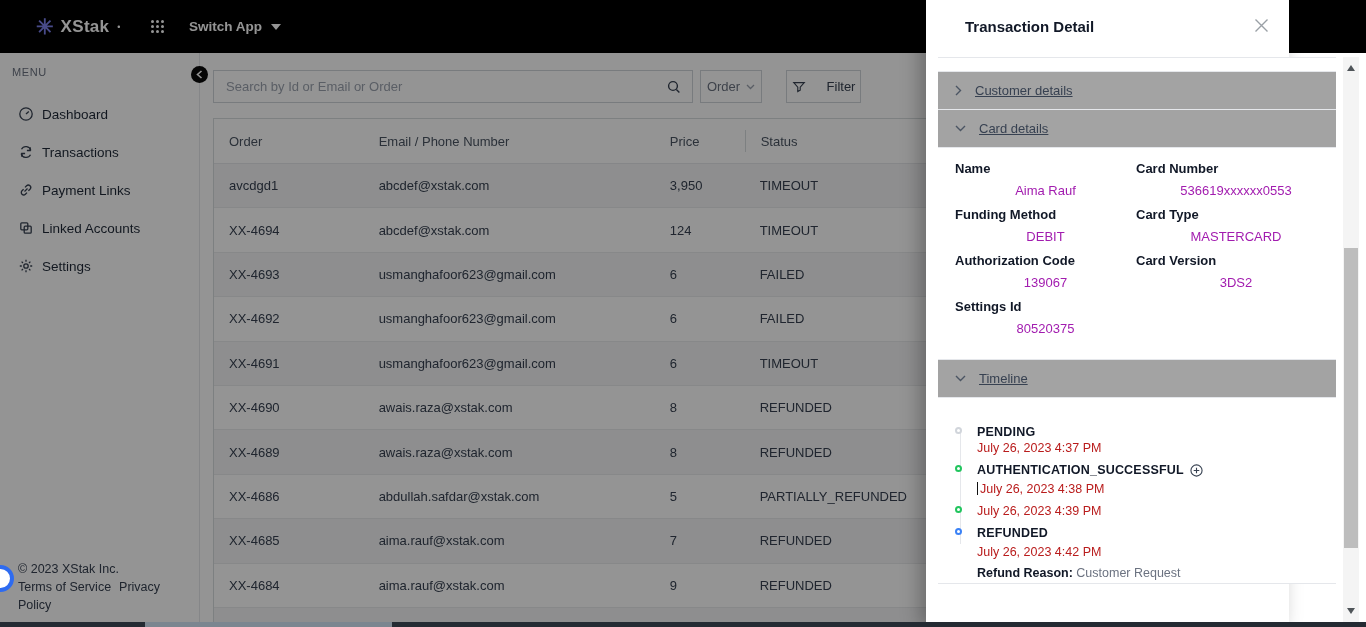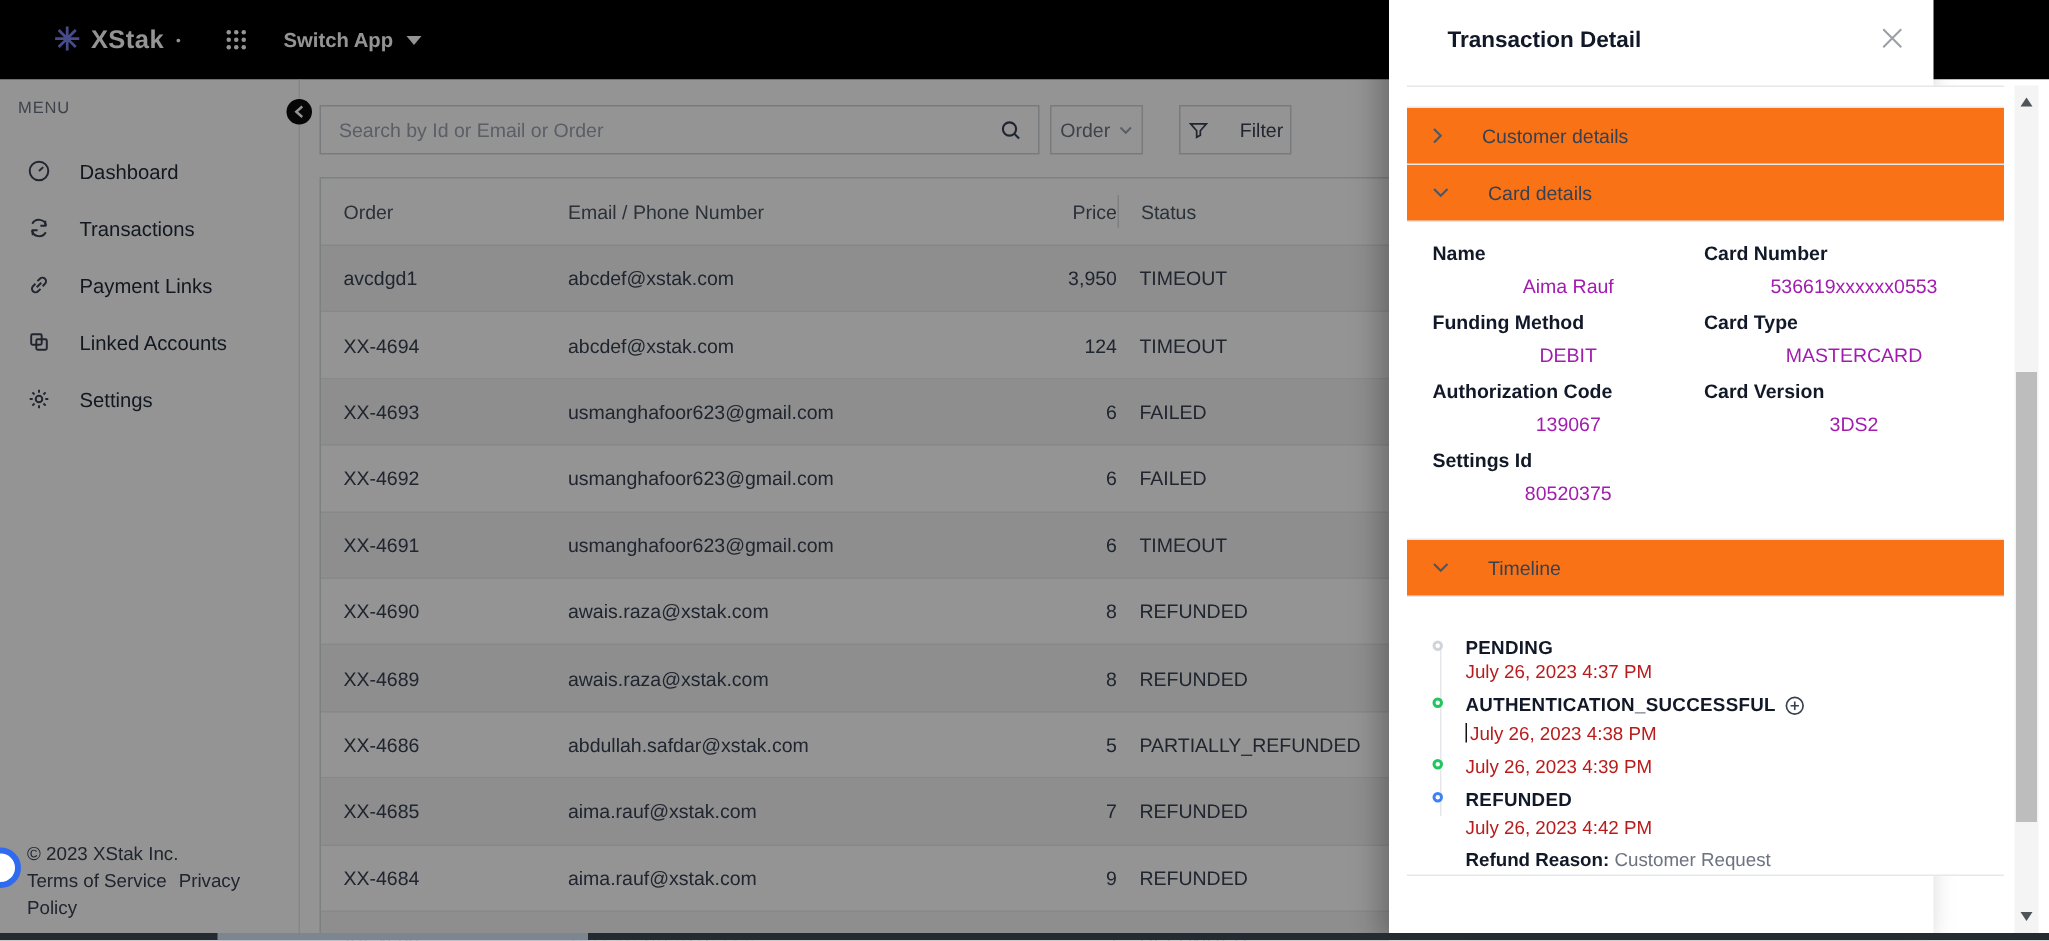--- a/index.html
+++ b/index.html
@@ -19,21 +19,21 @@
   .switch-app{position:absolute;left:189px;top:0;height:53px;display:flex;align-items:center;gap:9px;
               color:#fff;font-size:13.5px;font-weight:600;cursor:pointer;}
   .caret-down{width:0;height:0;border-left:5px solid transparent;border-right:5px solid transparent;
               border-top:6px solid #fff;}
 
   
   .sidebar{position:absolute;left:0;top:53px;width:200px;height:574px;background:#fff;
            border-right:1px solid #e5e7eb;}
   .menu-label{margin:13px 0 0 12px;font-size:11px;color:#6b7280;letter-spacing:.6px;}
   .side-list{margin-top:17px;}
-  .side-item{display:flex;align-items:center;gap:19px;height:38px;padding-left:18px;cursor:pointer;}
+  .side-item{display:flex;align-items:center;gap:8px;height:38px;padding-left:18px;cursor:pointer;}
   .side-item svg{flex:0 0 auto;}
   .side-item span.lbl{font-size:13.5px;color:#1f2937;font-weight:500;}
   .side-footer{position:absolute;left:18px;bottom:13px;font-size:12.5px;color:#374151;line-height:18px;}
   .side-footer .links a{color:#374151;text-decoration:none;margin-right:8px;cursor:pointer;}
   .collapse-btn{position:absolute;left:191px;top:66px;width:17px;height:17px;border-radius:50%;
                 background:#0b0b0b;color:#fff;display:flex;align-items:center;justify-content:center;
                 z-index:5;cursor:pointer;font-size:10px;}
 
   
   .content{position:absolute;left:200px;top:53px;right:0;bottom:0;background:#fff;overflow:hidden;}
@@ -47,39 +47,39 @@
   .btn-filter{position:absolute;left:586px;top:17px;width:75px;height:33px;border:1px solid #cfd4d9;
               background:#fff;display:flex;align-items:center;justify-content:center;gap:21px;
               font-size:13px;color:#374151;cursor:pointer;}
 
   .tablewrap{position:absolute;left:13px;top:65px;width:767px;height:600px;border:1px solid #d8dcdf;background:#fff;}
   .thead{display:flex;height:45px;align-items:center;border-bottom:1px solid #e5e7eb;}
   .th{font-size:13px;color:#4b5563;padding-left:15px;}
   .trow{display:flex;height:44.4px;align-items:center;border-bottom:1px solid #e9eaec;}
   .trow.striped{background:#f4f5f6;}
   .td{font-size:13px;color:#374151;padding-left:15px;white-space:nowrap;overflow:hidden;}
-  .col0{width:150px;}.col1{width:292px;}.col2{width:90px;text-align:right;}.col3{width:235px;}
+  .col0{width:150px;}.col1{width:292px;}.col2{width:90px;}.col3{width:235px;}
   .th.col3{border-left:1px solid #d8dcdf;height:22px;display:flex;align-items:center;}
 
   
   .overlay{position:absolute;left:0;top:0;width:926px;height:627px;background:rgba(0,0,0,.42);z-index:20;}
   .chat-bubble{position:absolute;left:-13px;top:565px;width:27px;height:27px;border-radius:50%;
                background:#fff;border:4px solid #2e6bf0;z-index:30;cursor:pointer;}
 
   
   .panel{position:absolute;left:926px;top:0;width:363px;height:627px;background:#fff;z-index:25;
          box-shadow:-6px 0 18px rgba(0,0,0,.28);}
   .panel-title{position:absolute;left:39px;top:18px;font-size:15px;font-weight:600;color:#111827;}
   .close-btn{position:absolute;right:16px;top:13px;width:24px;height:24px;display:flex;
              align-items:center;justify-content:center;cursor:pointer;}
   .panel-body{position:absolute;left:12px;top:57px;width:398px;}
   .acc{border-top:1px solid #e5e7eb;}
   .sliver{height:14px;border-bottom:1px solid #e5e7eb;background:#fff;}
-  .acc-row{height:38px;display:flex;align-items:center;gap:26px;padding-left:17px;background:#f97316;
-           border-bottom:1px solid #e5e7eb;font-size:13px;color:#374151;cursor:pointer;}
+  .acc-row{height:38px;display:flex;align-items:center;gap:13px;padding-left:17px;background:#a3a3a3;
+           border-bottom:1px solid #e5e7eb;font-size:13px;color:#374151;cursor:pointer;text-decoration:underline;}
   .card-grid{height:212px;padding:13px 0 0 17px;display:grid;grid-template-columns:181px 1fr;
              align-content:start;border-bottom:1px solid #e5e7eb;background:#fff;}
   .field{height:46px;}
   .field .flabel{font-size:13px;font-weight:700;color:#111827;margin-bottom:7px;}
   .field .fvalue{font-size:13px;color:#a21caf;text-align:center;}
   .timeline{position:relative;height:186px;padding:27px 0 0 17px;background:#fff;border-bottom:1px solid #e5e7eb;}
   .tl-line{position:absolute;left:22px;top:34px;height:112px;width:1px;background:#e5e7eb;}
   .event{position:relative;padding-left:22px;margin-bottom:8px;}
   .dot{position:absolute;left:0;top:2px;width:7px;height:7px;border-radius:50%;
        border:2px solid #d1d5db;background:#fff;}

